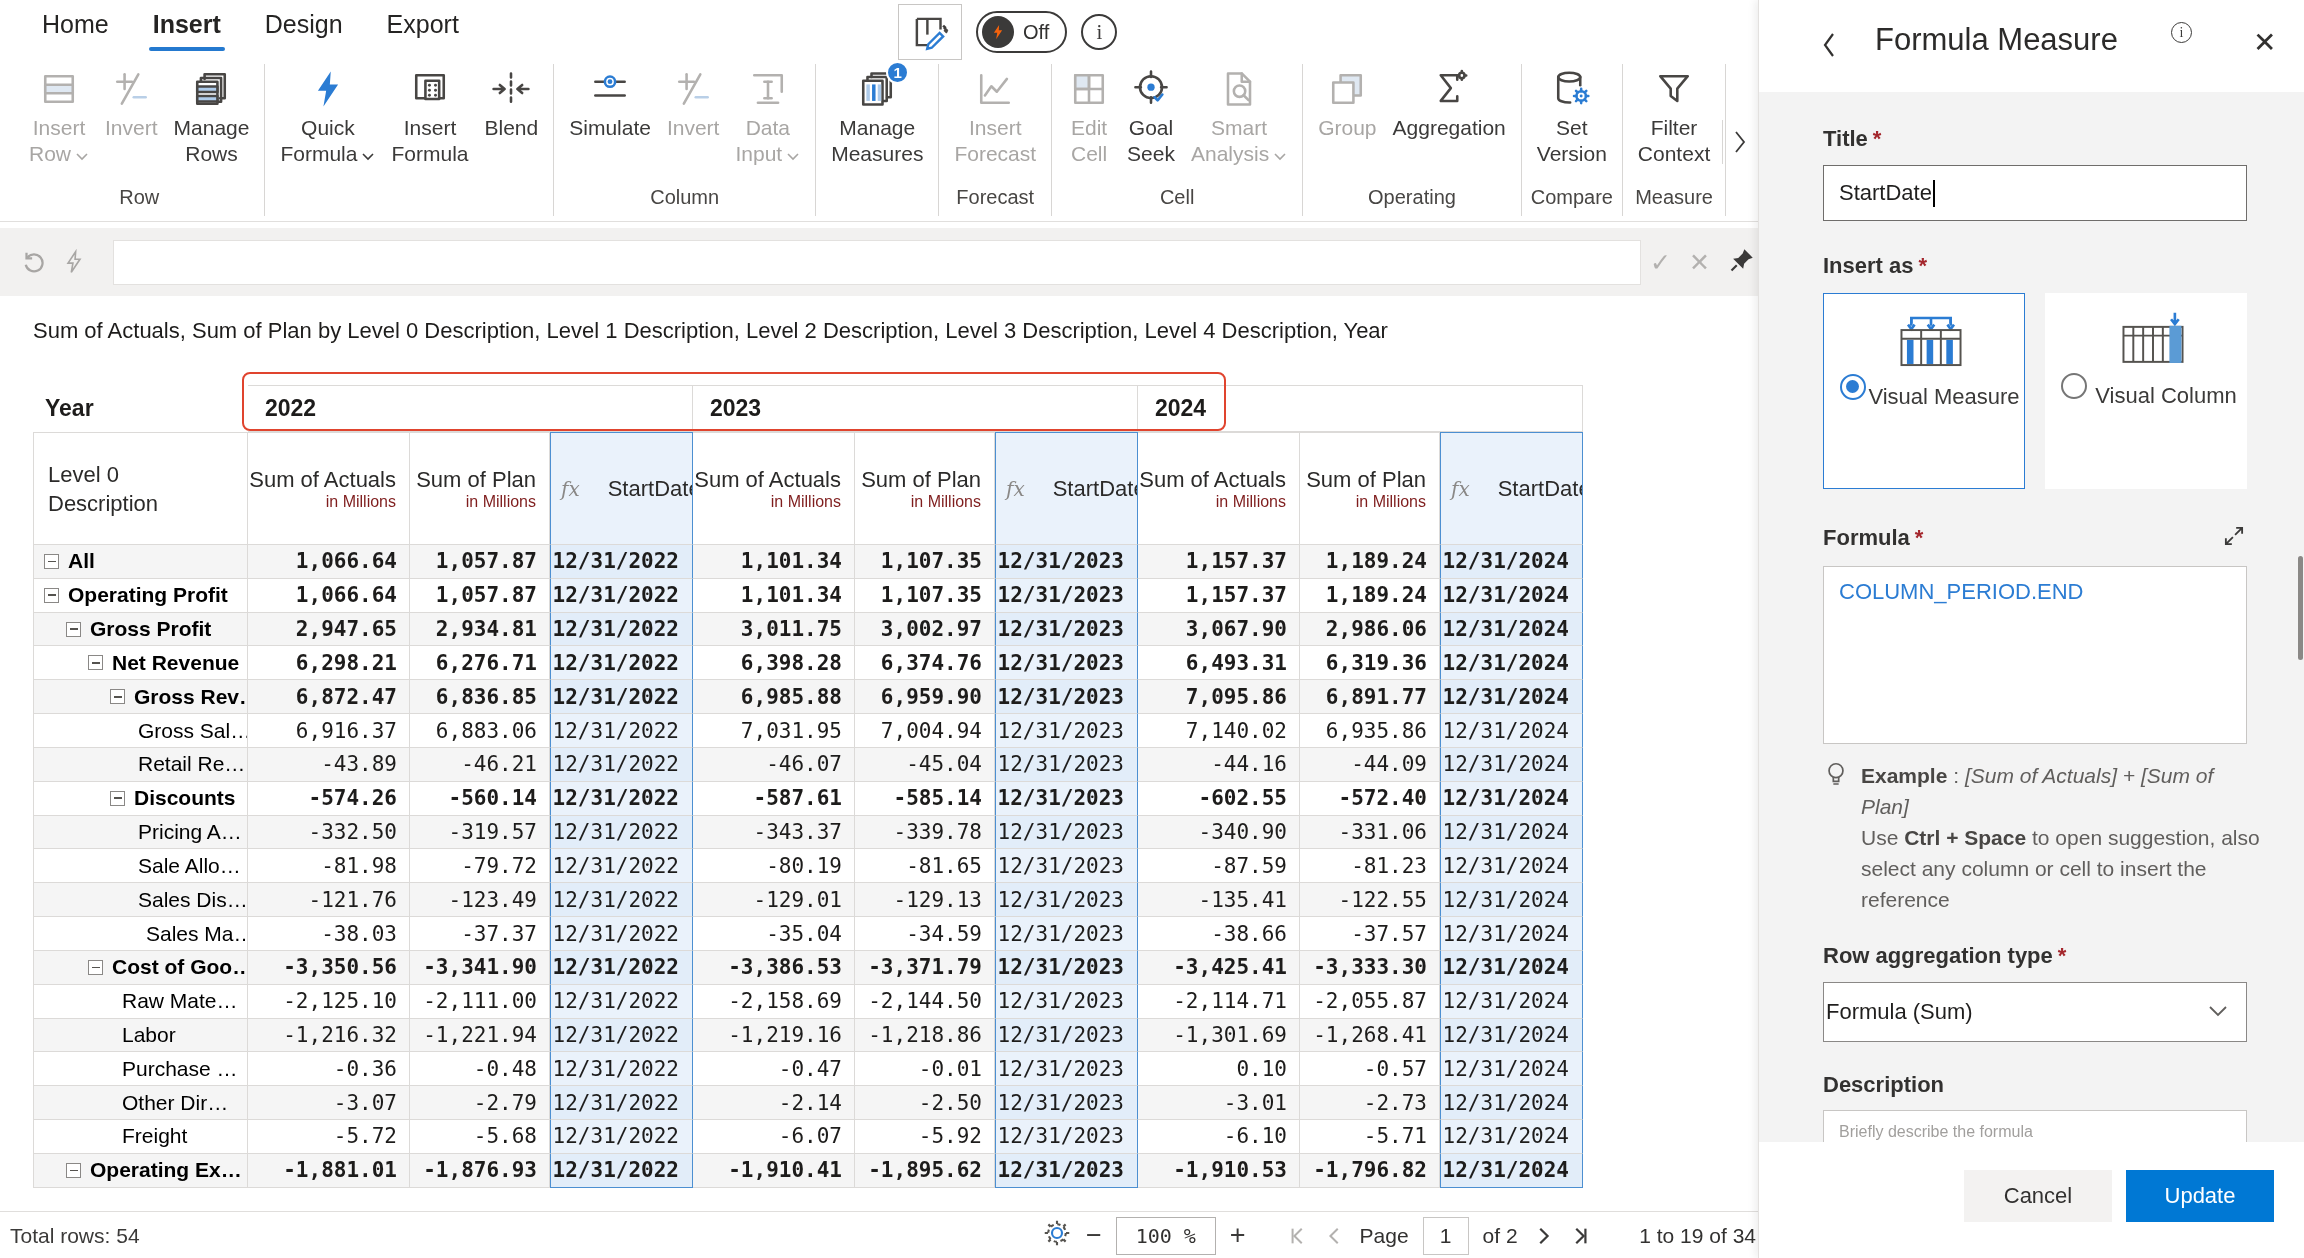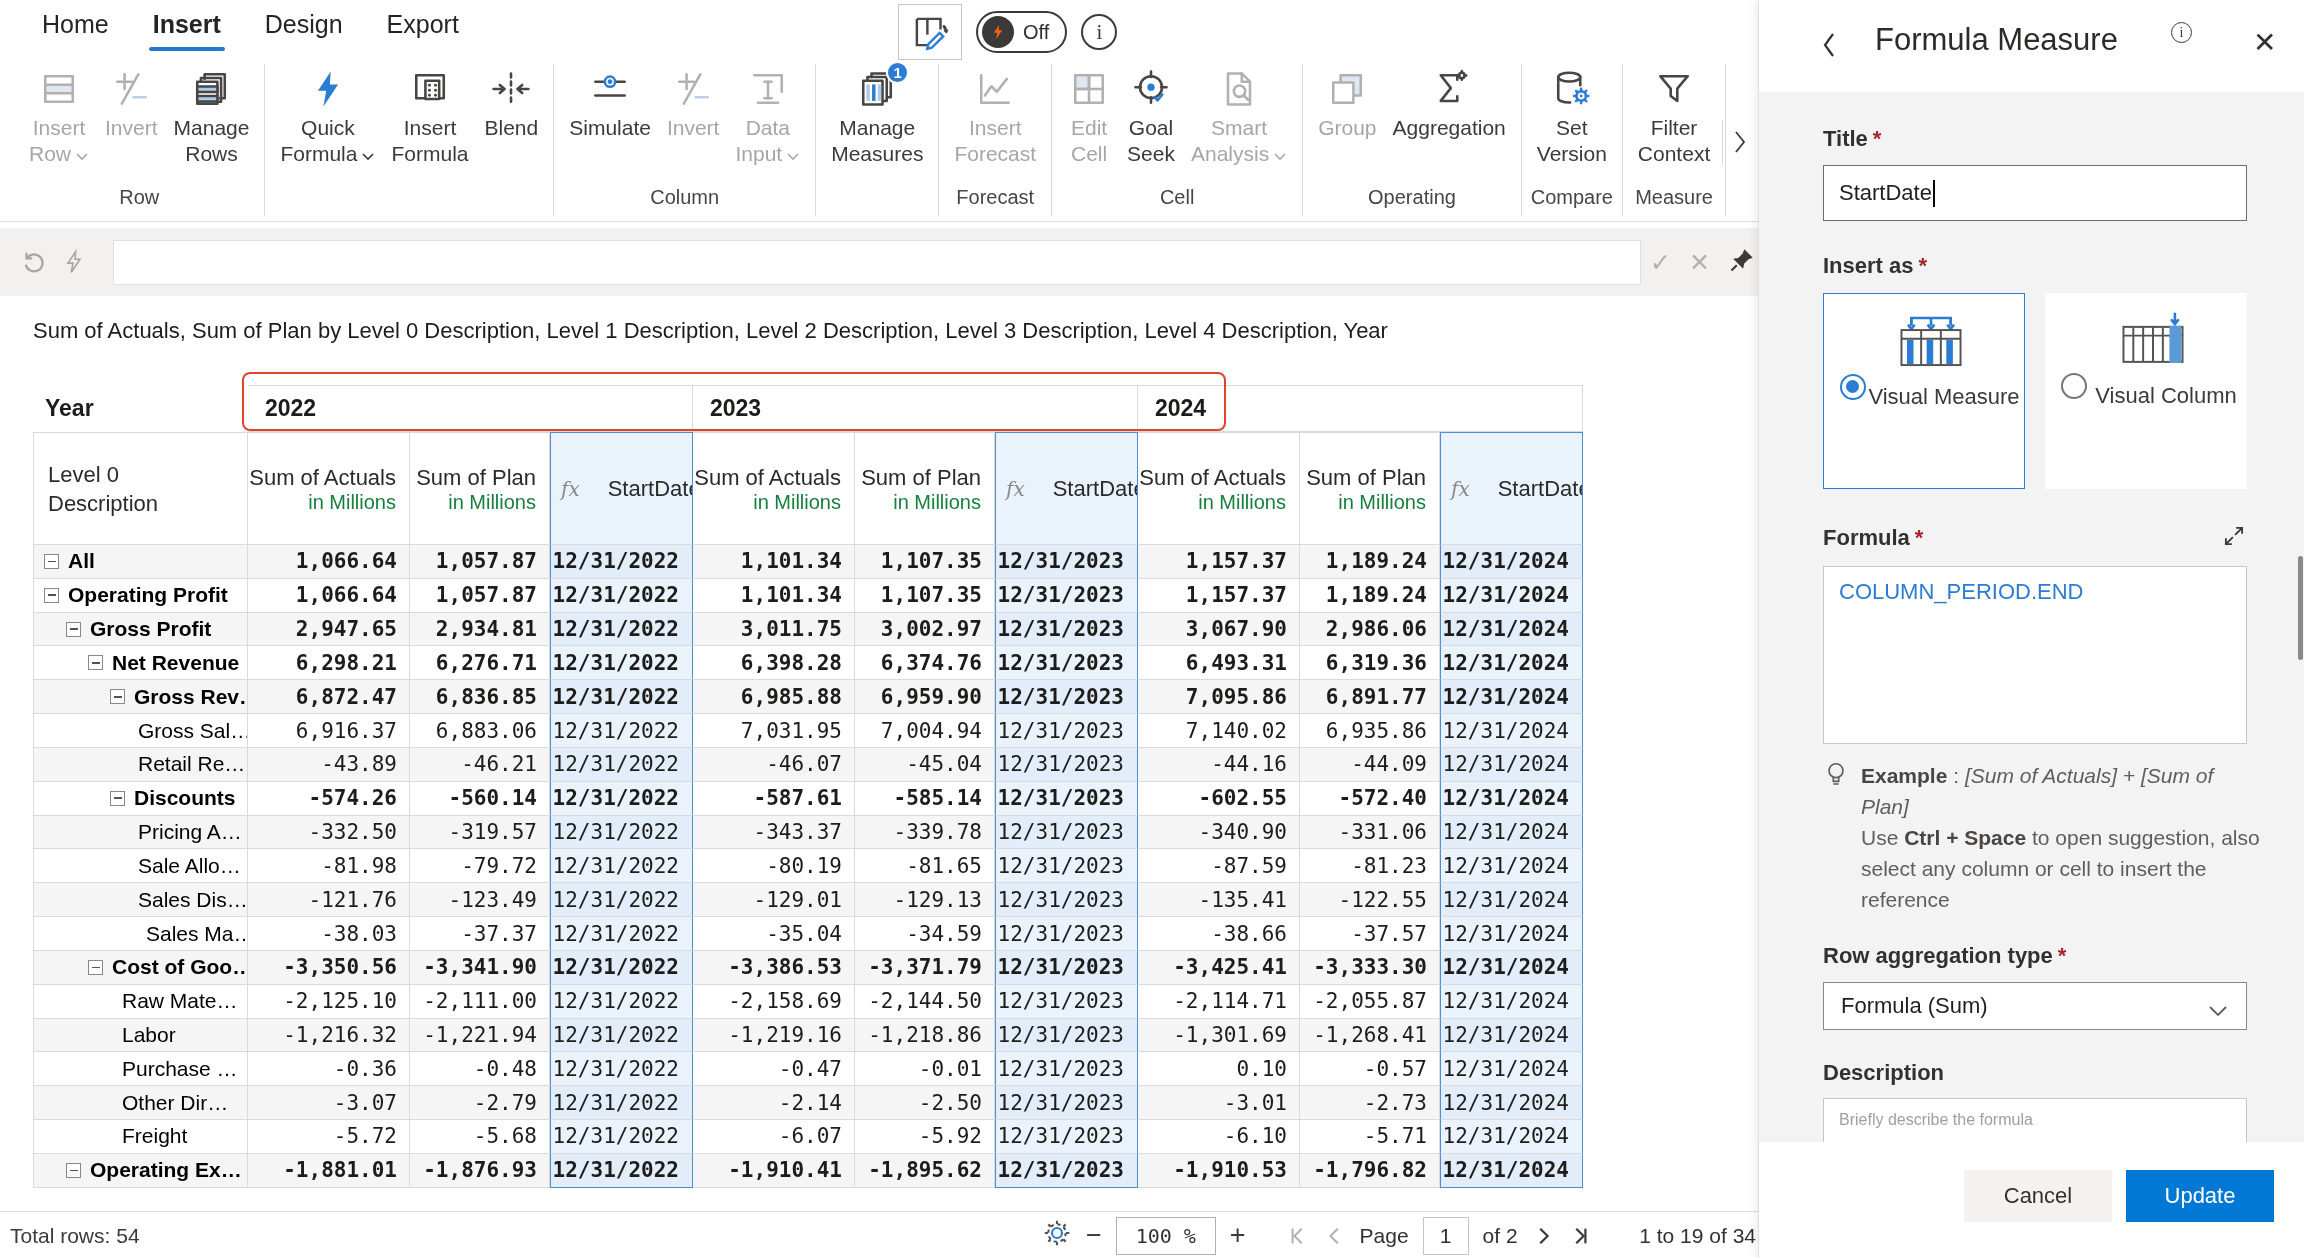--- a/index.html
+++ b/index.html
@@ -45,21 +45,21 @@
           grid-template-columns:215px 162px 140px 143px 162px 140px 143px 162px 140px 143px;
           grid-template-rows:47px 113px repeat(19, 33.84px); }
   .c { border-right:1px solid #dcdad8; border-bottom:1px solid #dcdad8; display:flex; align-items:center; overflow:hidden; background:#fff; font-size:21px; }
   .first-col { border-left:1px solid #dcdad8; }
   .yr-corner { border:none; background:#fff; font-weight:700; font-size:23px; padding-left:12px; color:#1d1c1b; }
   .yr-cell { grid-column:span 3; border-top:1px solid #dcdad8; font-weight:700; font-size:23px; padding-left:17px; color:#1d1c1b; }
   .hdr { border-top:1px solid #dcdad8; color:#2b2a29; }
   .hdr-rowlabel { padding-left:14px; line-height:29px; font-size:22px; }
   .hdr-num { justify-content:flex-end; text-align:right; padding-right:13px; }
   .hdr-num .ttl { font-size:22px; line-height:27px; }
-  .hdr-num .sub { font-size:20px; color:#15803d; margin-top:0; }
+  .hdr-num .sub { font-size:16px; color:#7f1d1d; margin-top:0; }
   .sd { background:#eaf2fb; border-left:1.6px solid #4c8fd1; border-right:1.6px solid #4c8fd1;gap:28px; }
   .hdr.sd { border-top:1.6px solid #4c8fd1; }
   .lastrow.sd { border-bottom:1.6px solid #4c8fd1; }
   .z { background:#f5f5f5; }
   .z.sd { background:#e2edf9; }
   .fx-i { font-family:"DejaVu Serif",serif; font-style:italic; font-size:20px; color:#8a8886; padding-left:10px; }
   .sd-title { margin:0 auto; font-size:22px; }
   .rowhead { padding-right:6px; color:#000000; }
   .rowhead .lbl { white-space:nowrap; }
   .exp { flex:0 0 15px; height:15px; border:1.2px solid #8a8886; background:#fff; margin-right:9px; position:relative; cursor:pointer; }
@@ -100,21 +100,21 @@
   .radio.on { border-color:#2b7cd3; }
   .radio.on::after { content:""; position:absolute; left:4px; top:4px; width:13px; height:13px; border-radius:50%; background:#2b7cd3; }
   .card .clbl { position:absolute; left:44px; right:4px; top:86px; text-align:center; font-size:22px; line-height:34px; color:#3b3a39; }
   .formula-row { margin-top:34px; display:flex; align-items:center; justify-content:space-between; }
   .formula-box { margin-top:13px; width:424px; height:178px; background:#fff; border:1px solid #c8c6c4; padding:12px 15px; font-size:22px; color:#2b7cd3; }
   .example { margin-top:16px; display:flex; gap:12px; width:440px; }
   .ex-text { font-size:21px; line-height:31px; color:#605e5c; }
   .ex-text b { color:#484644; }
   .ex-it { font-style:italic; }
   .agg-label { margin-top:28px; }
-  .select { margin-top:13px; width:424px; height:48px; background:#fff; border:1px solid #8a8886; display:flex; align-items:center; padding:0 17px; font-size:22px; color:#201f1e; cursor:pointer; position:relative; }
+  .select { margin-top:13px; width:424px; height:60px; background:#fff; border:1px solid #8a8886; display:flex; align-items:center; padding:0 2px; font-size:22px; color:#201f1e; cursor:pointer; position:relative; }
   .select svg { position:absolute; right:18px; top:22px; }
   .desc-label { margin-top:30px; }
   .desc-area { margin-top:12px; width:424px; height:70px; background:#fff; border:1px solid #c8c6c4; padding:12px 15px; font-size:16px; color:#a19f9d; position:relative; }
   .resize { position:absolute; right:3px; bottom:3px; }
   .p-foot { position:absolute; left:0; top:1142px; width:546px; height:116px; background:#fff; }
   .btn { position:absolute; top:28px; width:148px; height:52px; display:flex; align-items:center; justify-content:center; font-size:22px; cursor:pointer; }
   .btn-cancel { left:205px; background:#f3f2f1; color:#323130; }
   .btn-update { left:367px; background:#0078d4; color:#fff; }
   .p-scroll { position:absolute; left:539px; top:556px; width:5px; height:104px; background:#8a8886; border-radius:3px; }
 </style>

